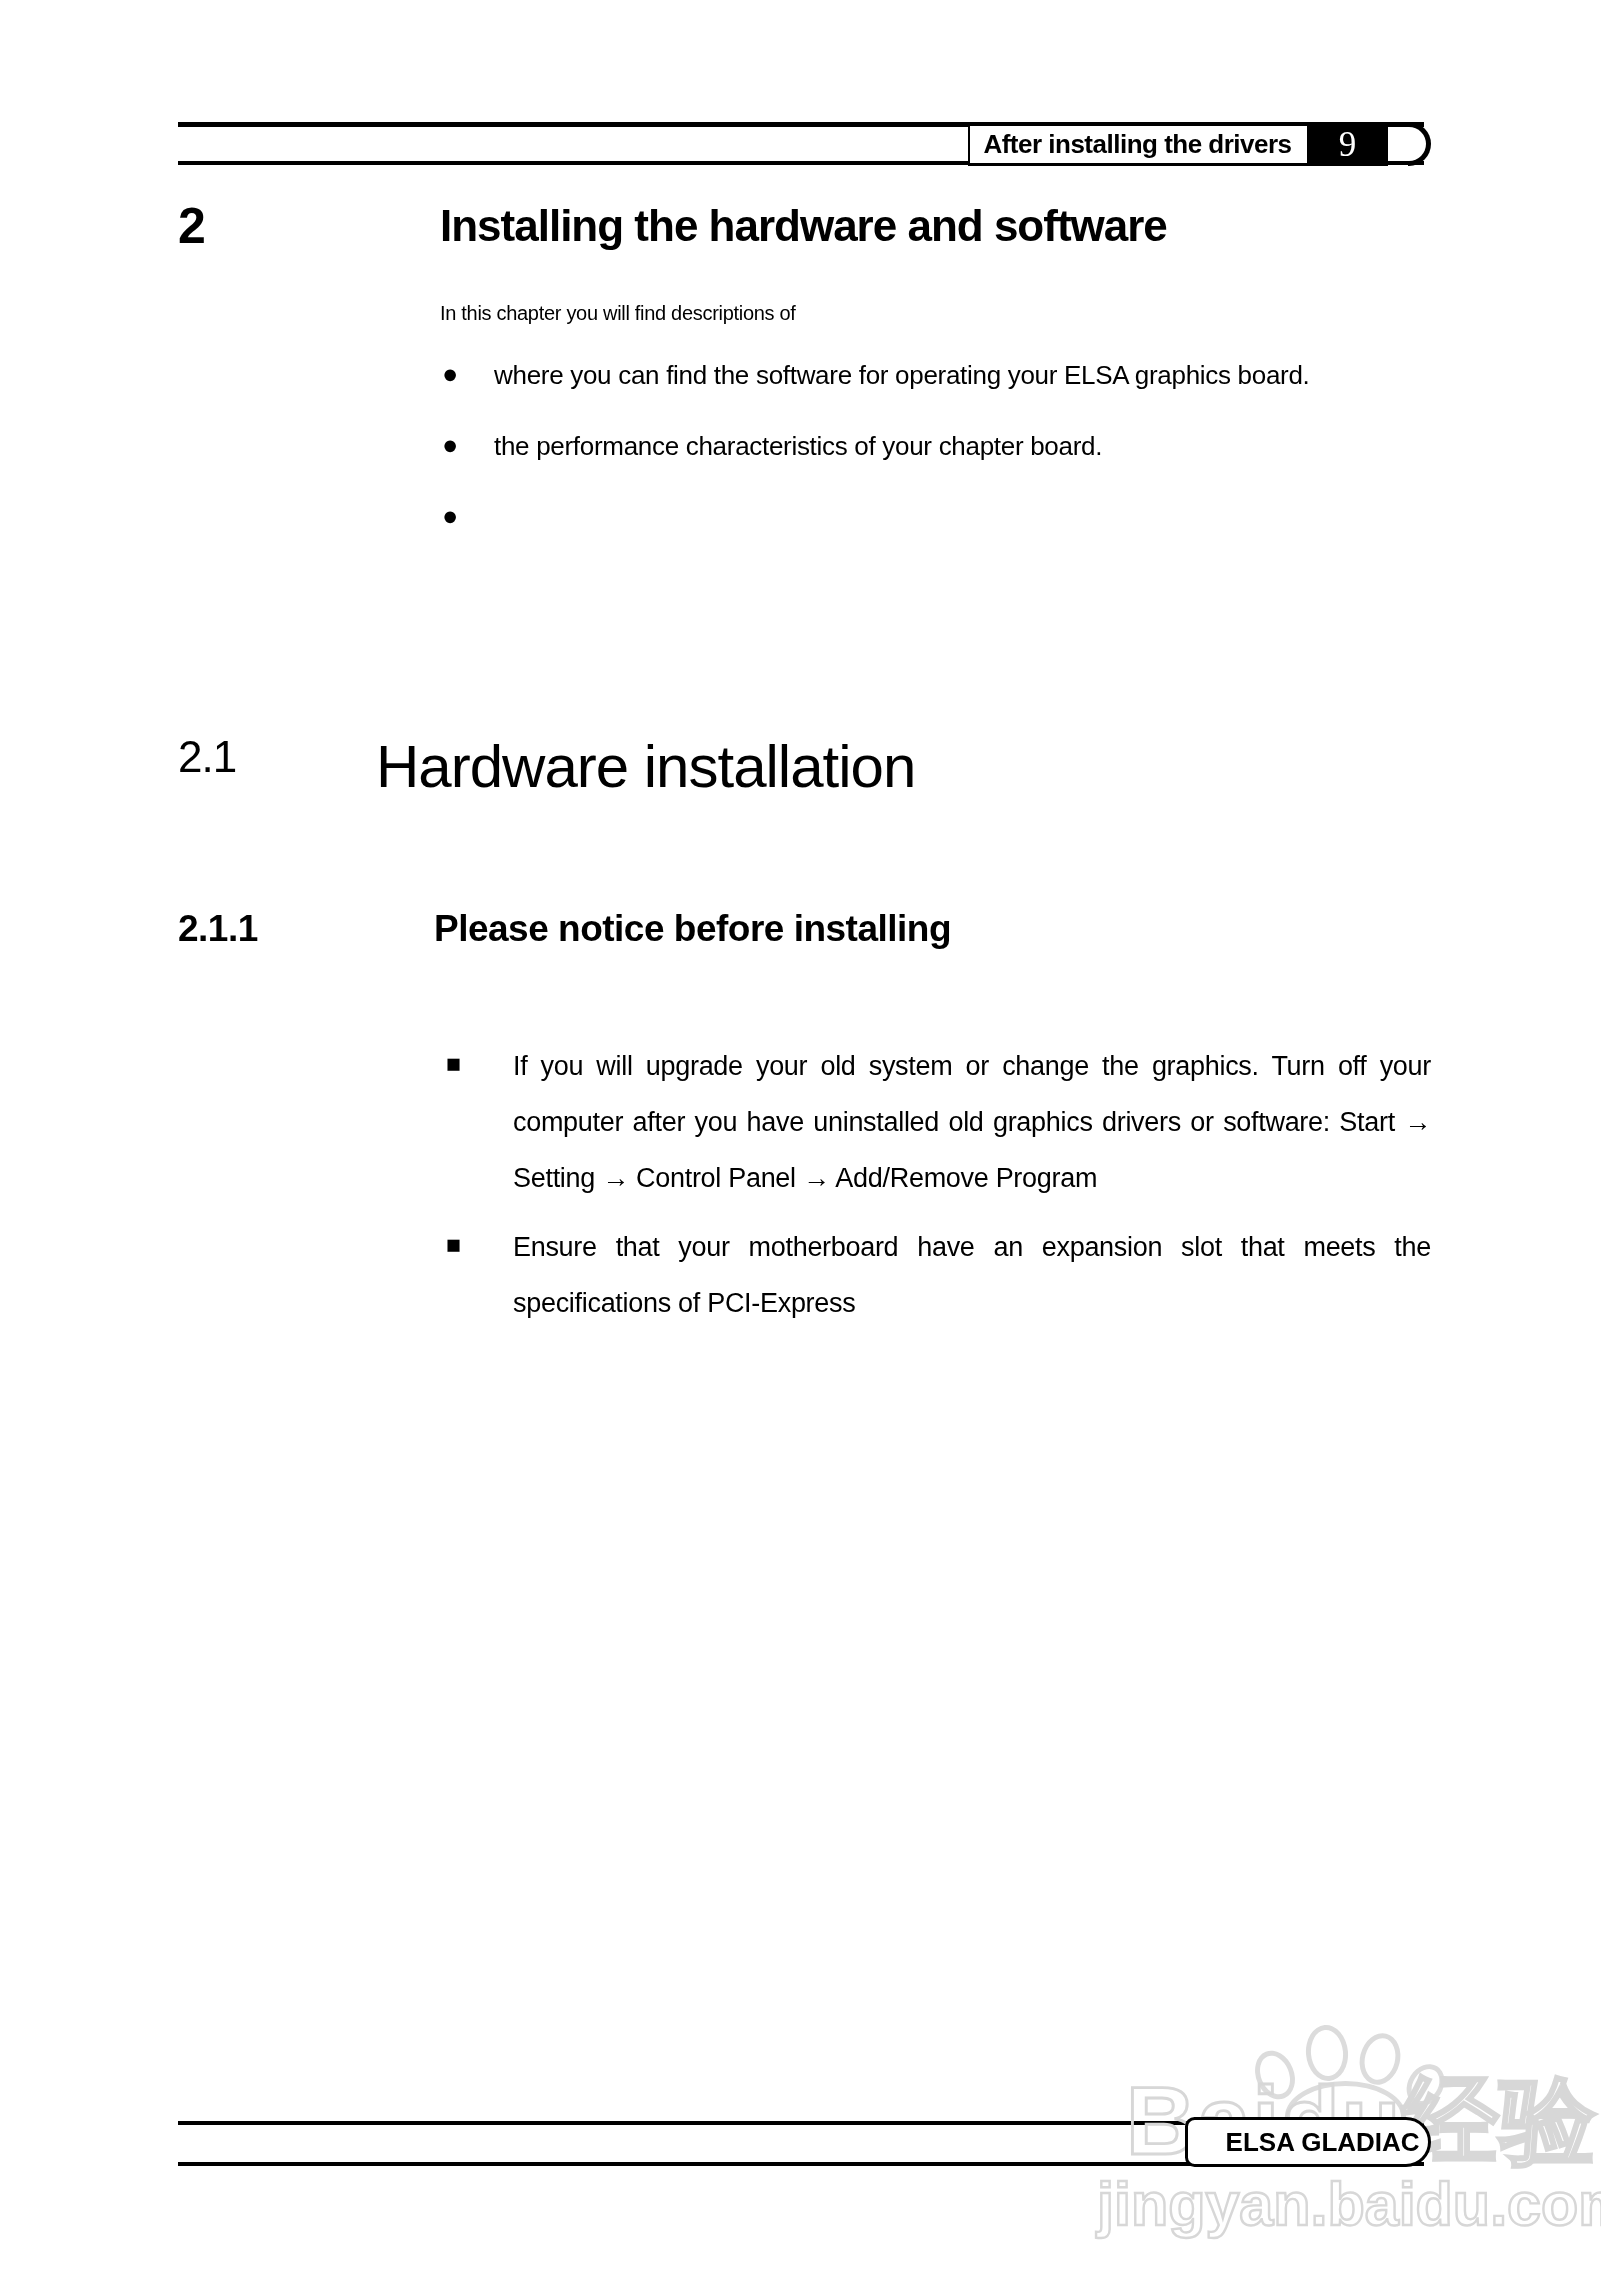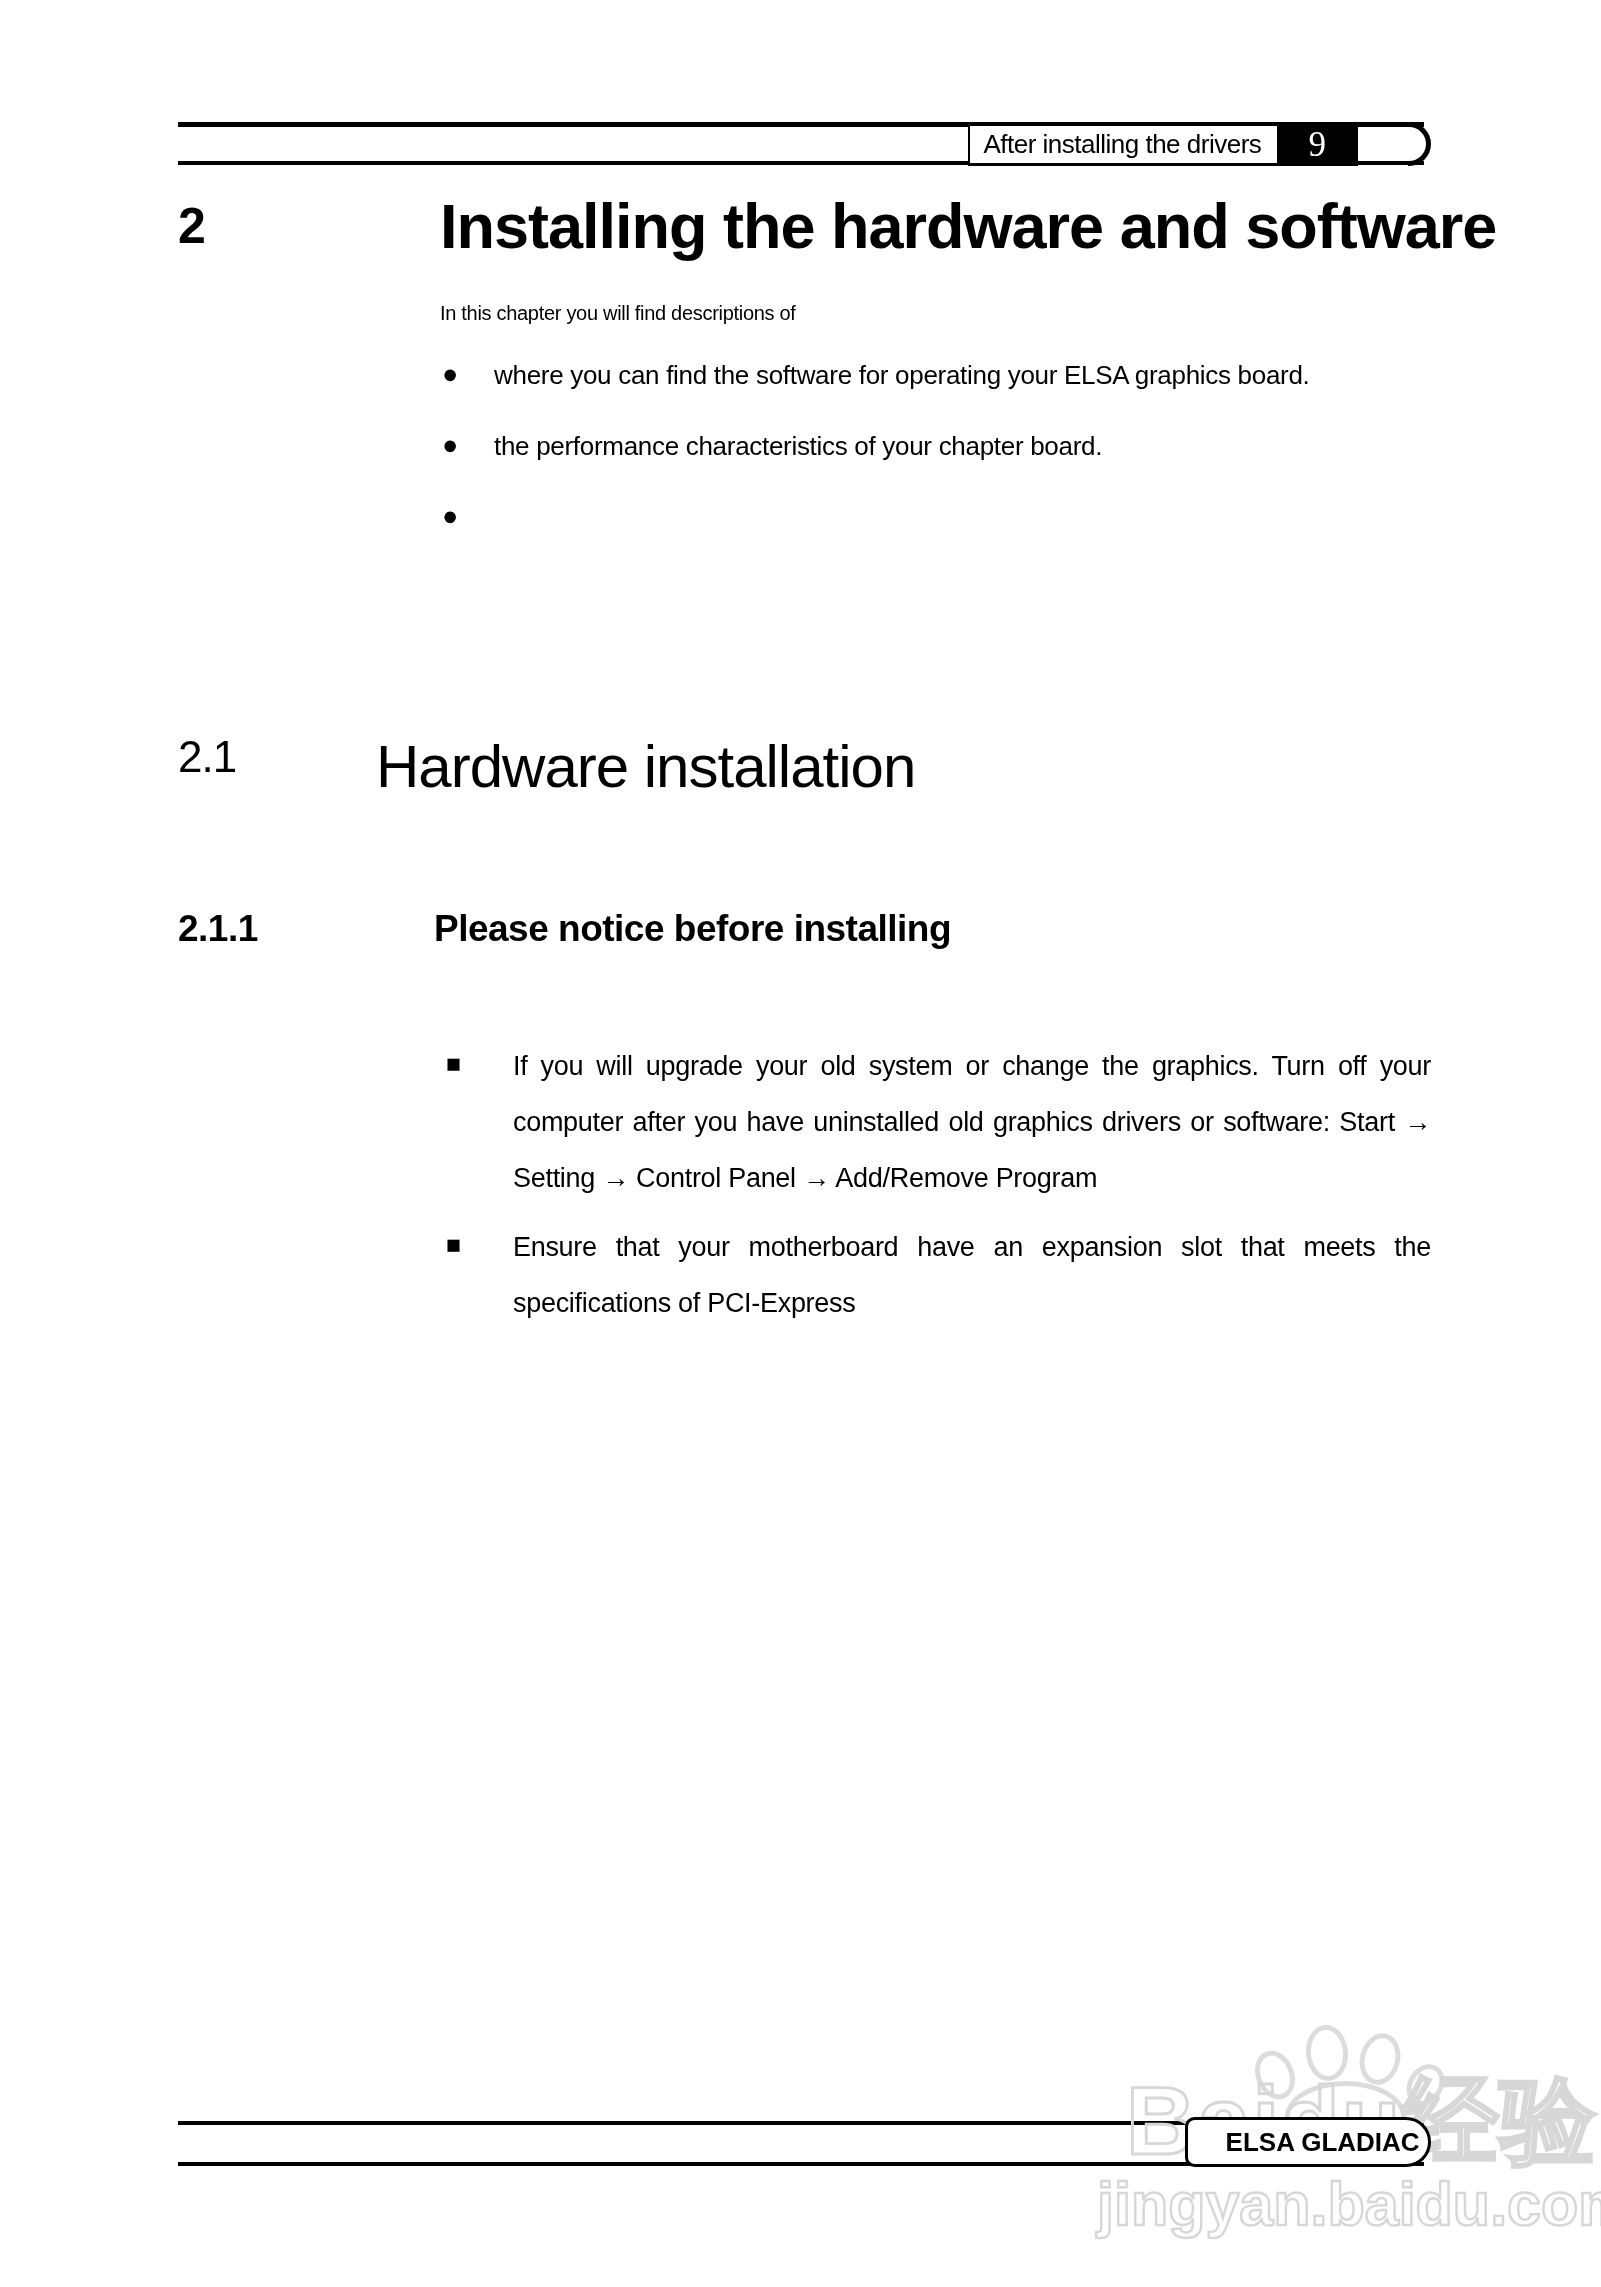--- a/index.html
+++ b/index.html
@@ -24,21 +24,21 @@
     box-sizing: border-box;
     border-top: 4.8px solid #000;
     border-bottom: 3.8px solid #000;
     display: flex; align-items: stretch;
     background: #fff; z-index: 2;
   }
   .header-label {
     display: flex; align-items: center;
     border-left: 2.9px solid #000;
     padding: 0 15.4px 0 13.4px;
-    font-size: 26px; font-weight: normal; letter-spacing: -0.5px;
+    font-size: 26px; font-weight: bold; letter-spacing: -0.5px;
     background: #fff; white-space: nowrap;
   }
   .header-pageno {
     width: 81px; background: #000; color: #fff;
     display: flex; align-items: center; justify-content: center;
     font-family: "Liberation Serif", serif;
     font-size: 35px;
   }
   .header-cap {
     position: absolute;
@@ -51,21 +51,21 @@
   }
 
   
   .chapter-head { position: absolute; top: 197px; left: 0; width: 100%; height: 60px; }
   .chapter-num {
     position: absolute; left: 178px; top: 0;
     font-size: 50px; font-weight: bold; letter-spacing: -1px; line-height: 58px;
   }
   .chapter-title {
     position: absolute; left: 440px; top: 0;
-    font-size: 63px; font-weight: bold; letter-spacing: -1px; line-height: 58px;
+    font-size: 44px; font-weight: bold; letter-spacing: -1px; line-height: 58px;
     white-space: nowrap;
   }
   .sec-head  { position: absolute; left: 0; width: 100%; }
   .sec-1     { top: 732px; }
   .sec-1 .sec-num   { position: absolute; left: 178px; font-size: 44px; font-weight: normal; letter-spacing: -1px; }
   .sec-1 .sec-title { position: absolute; left: 376px; font-size: 60px; font-weight: normal; letter-spacing: -1px; white-space: nowrap; }
   .sec-2     { top: 908px; }
   .sec-2 .sec-num   { position: absolute; left: 178px; font-size: 37px; font-weight: bold; letter-spacing: -0.5px; }
   .sec-2 .sec-title { position: absolute; left: 434px; font-size: 37px; font-weight: bold; letter-spacing: -0.5px; white-space: nowrap; }
 

